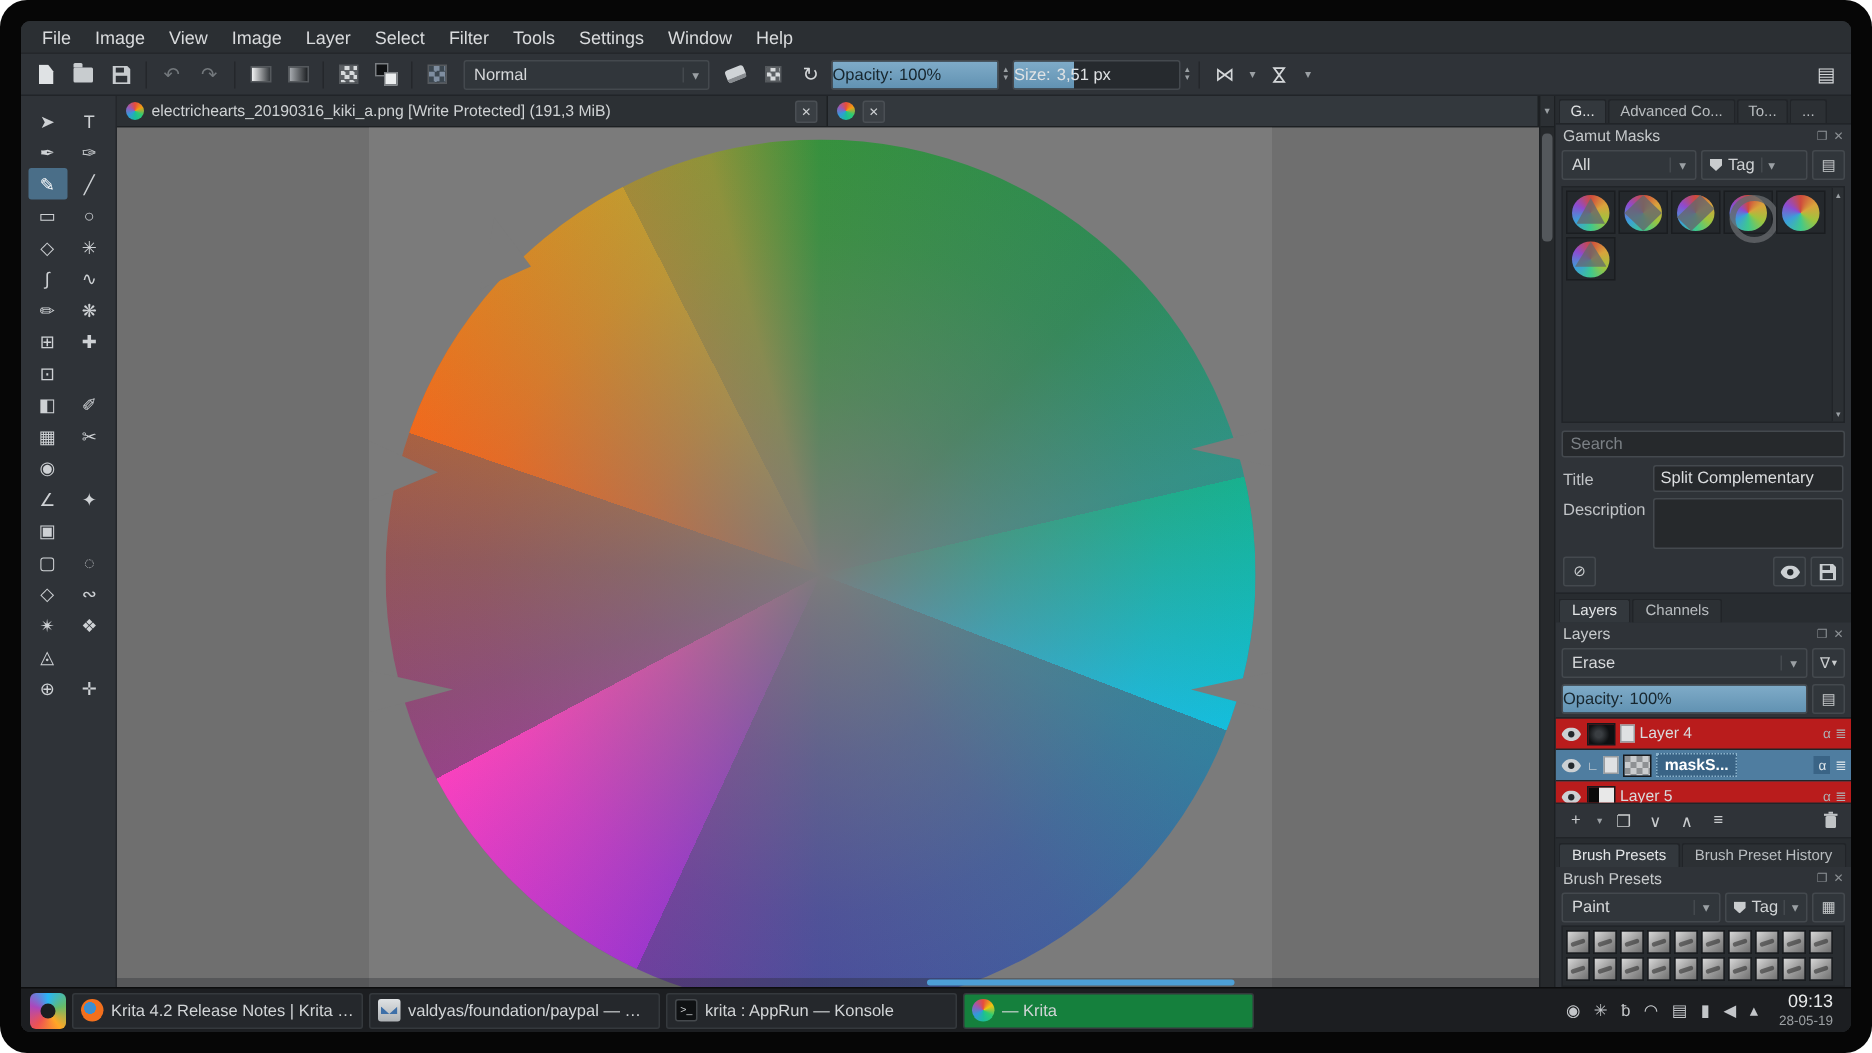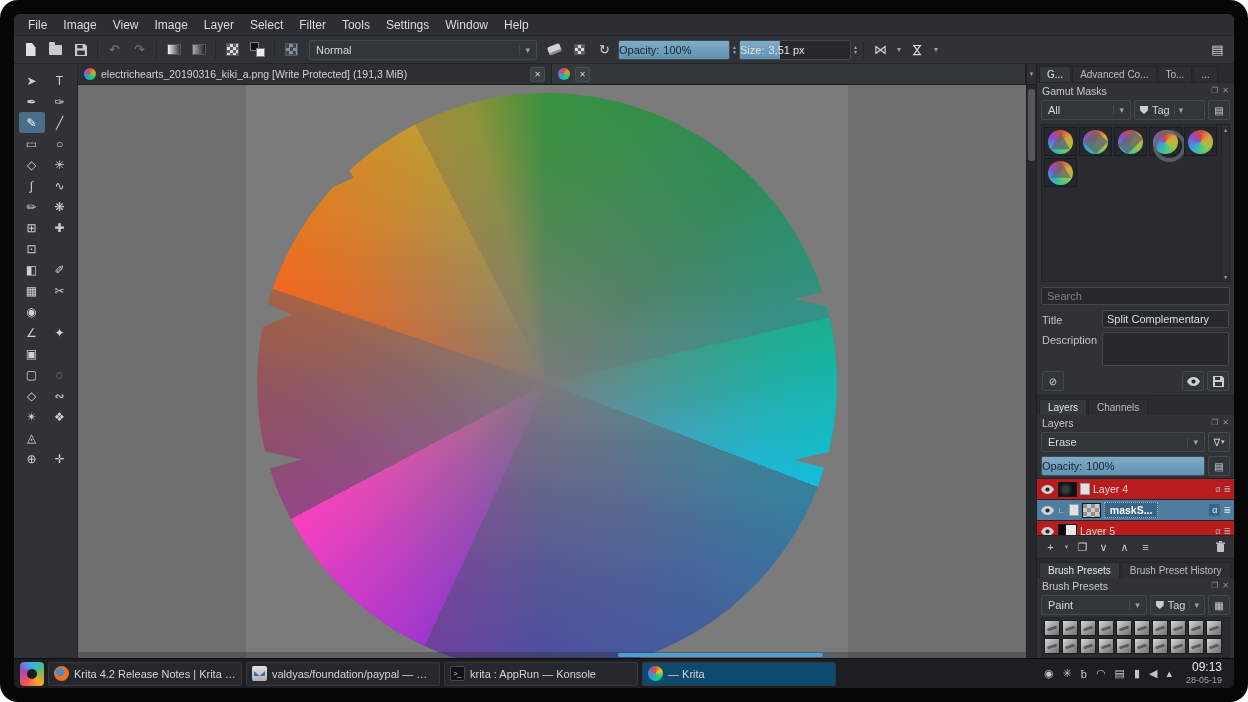--- a/index.html
+++ b/index.html
@@ -25,21 +25,21 @@
 .ic-grad2{width:14px;height:11px;background:linear-gradient(90deg,#a9adb1,#1e2124);border:1px solid #55595d}
 .ic-checker{width:13px;height:13px;background:repeating-conic-gradient(#d7dadc 0 25%,#5b5f63 0 50%) 0 0/6px 6px;border:1px solid #55595d}
 .ic-checker.sm{width:11px;height:11px}
 .ic-grid{width:13px;height:13px;background:repeating-conic-gradient(#7f8ea0 0 25%,#3c4750 0 50%) 0 0/7px 7px;border:1px solid #55595d}
 .ic-fgbg{position:relative;width:15px;height:15px}
 .ic-fgbg i{position:absolute;left:0;top:0;width:9px;height:9px;background:#101214;border:1px solid #7a7e82}
 .ic-fgbg b{position:absolute;right:0;bottom:0;width:9px;height:9px;background:#eceeef;border:1px solid #7a7e82}
 .ic-eraser{width:13px;height:9px;background:#cfd3d6;border-bottom:3px solid #888c90;border-radius:2px;transform:rotate(-22deg)}
 .combo{display:flex;align-items:center;height:20px;background:#31363b;border:1px solid #44494e;border-radius:2px;padding:0 6px;font-size:11px;gap:6px;color:#d7d9db}
 .combo .caret{margin-left:auto;color:#9ba0a4;font-size:9px;border-left:1px solid #44494e;padding-left:5px}
-.combo.wide{width:228px;margin:0 4px}
+.combo.wide{width:164px;margin:0 4px}
 .slider{position:relative;height:20px;background:#262a2e;border:1px solid #44494e;border-radius:2px;overflow:hidden}
 .slider.tb{width:112px}
 .sfill{position:absolute;left:0;top:0;bottom:0;background:linear-gradient(#7fabc8,#6192b2)}
 .stext{position:relative;z-index:1;display:flex;align-items:center;height:100%;font-size:11px;gap:4px;color:#dfe2e4;white-space:nowrap}
 .stext.dark{color:#17262e}
 .spin{font-size:6px;line-height:5px;color:#9ba0a4;text-align:center;margin:0 1px}
 
 .main{flex:1;display:flex;min-height:0}
 
 .toolbox{flex:0 0 64px;background:#2f3338;border-right:1px solid #24272b;padding:6px 4px;display:grid;grid-template-columns:26px 26px;grid-auto-rows:21px;gap:0 2px;justify-content:center;align-content:start}
@@ -131,21 +131,21 @@
 
 .bgrid{flex:1;margin:0 4px;background:#282c30;border:1px solid #212428;display:flex;flex-wrap:wrap;gap:2px;padding:2px;overflow:hidden;align-content:flex-start;min-height:24px}
 .bcell{width:16px;height:16px;background:linear-gradient(135deg,#d8d8d8 0%,#9a9a9a 55%,#707070 100%);border:1px solid #1a1d20;position:relative}
 .bcell::after{content:'';position:absolute;left:2px;right:2px;top:6px;height:3px;background:rgba(40,40,40,0.55);border-radius:2px;transform:rotate(-18deg)}
 
 .taskbar{flex:0 0 30px;background:#1c1e21;border-top:1px solid #0c0d0e;display:flex;align-items:center;gap:4px;padding:0 6px}
 .launcher{width:24px;height:24px;border:none;border-radius:4px;background:conic-gradient(#29b6f6,#66bb6a,#ffa726,#ef5350,#ab47bc,#29b6f6);position:relative}
 .launcher::after{content:'';position:absolute;inset:7px;background:#1c1e21;border-radius:50%}
 .tasks{display:flex;gap:4px}
 .task{width:194px;height:24px;background:#25282c;border:1px solid #35393d;border-radius:2px;display:flex;align-items:center;gap:5px;padding:0 5px;font-size:11px;color:#d2d5d7;min-width:0}
-.task.active{background:#0c4a6e}
+.task.active{background:#15803d}
 .tlabel{white-space:nowrap;overflow:hidden;text-overflow:ellipsis}
 .ticon{width:15px;height:15px;flex:0 0 15px;border-radius:2px}
 .ti-firefox{border-radius:50%;background:radial-gradient(circle at 40% 40%,#3d8fd1 0 30%,#f3701d 32% 100%)}
 .ti-kmail{background:linear-gradient(#dfe2e4,#aeb2b5);position:relative}
 .ti-kmail::after{content:'';position:absolute;left:2px;top:5px;right:2px;height:5px;background:#3d6fa8;clip-path:polygon(0 0,50% 100%,100% 0,100% 100%,0 100%)}
 .ti-konsole{background:#0f1113;border:1px solid #45494d;color:#d5d8da;font-size:7px;display:flex;align-items:center;justify-content:center}
 .ti-konsole i{font-style:normal}
 .ti-krita{border-radius:50%;background:conic-gradient(#e74c3c,#f1c40f,#2ecc71,#1abc9c,#3498db,#9b59b6,#e74c3c)}
 .tray{display:flex;gap:9px;align-items:center;margin-right:10px;color:#c3c6c9;font-size:11px}
 .tray-ic{cursor:default}

